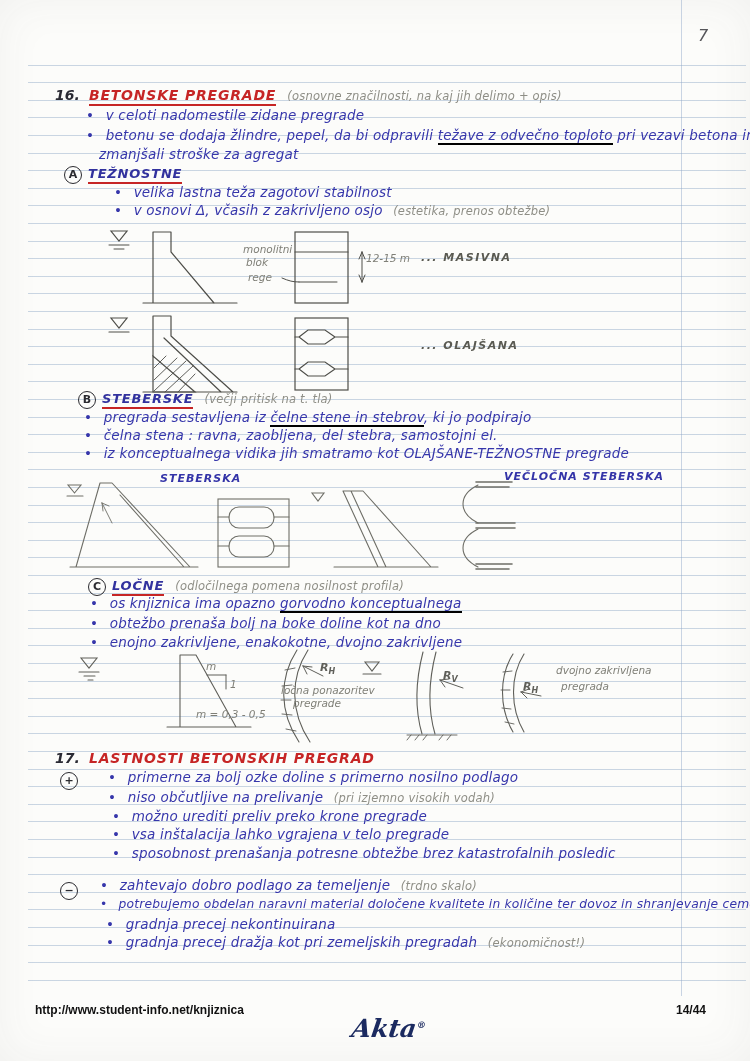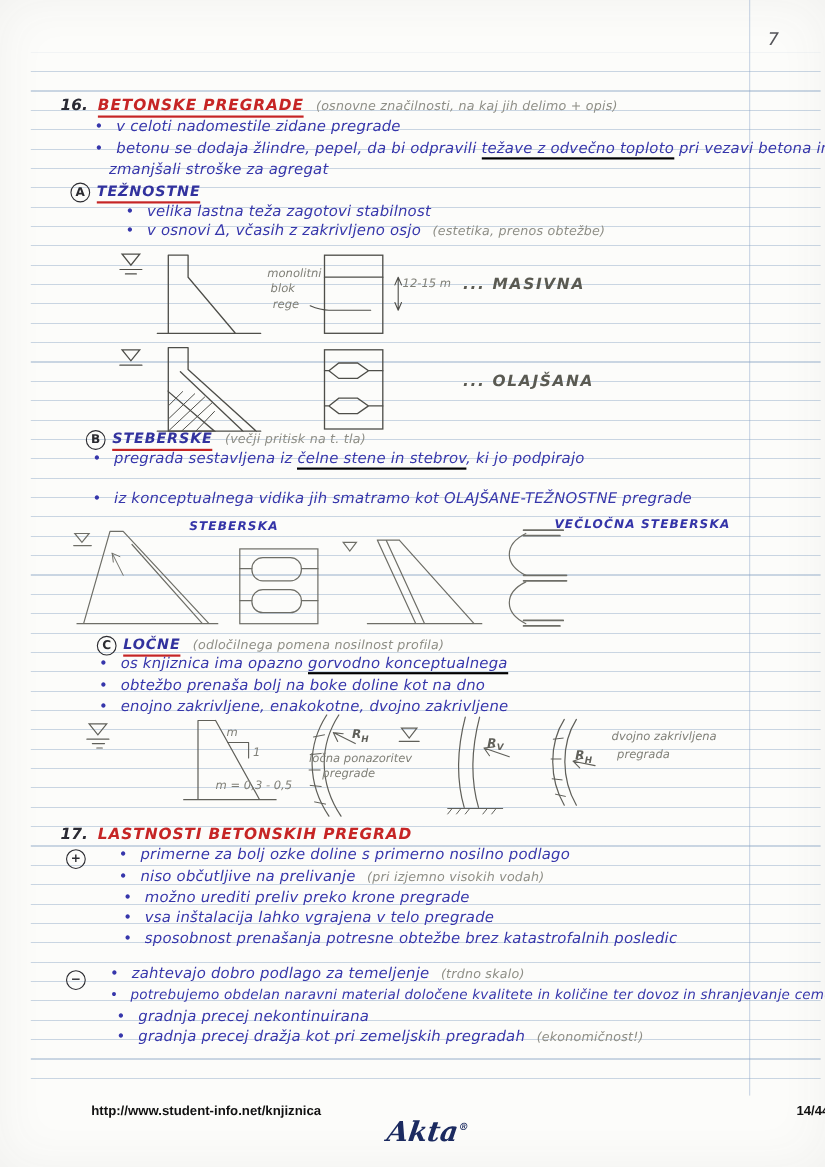--- a/index.html
+++ b/index.html
@@ -16,26 +16,26 @@
   .tblue{font-style:italic;color:#32329e;font-weight:bold;font-size:13px;letter-spacing:.8px;
         border-bottom:2px solid #c62525;padding-bottom:1px;}
   .pencil{font-style:italic;color:#8e8e86;font-size:11px;letter-spacing:.2px;}
   .paren{margin-left:6px;font-size:11.5px;margin-top:36px;}
   .bullet::before{content:"•";margin-right:7px;color:#3636ab;font-style:normal;}
   .hl{border-bottom:2px solid #000000;}
   .circ{display:inline-block;width:16px;height:16px;border:1.4px solid #2b2b30;border-radius:50%;
         text-align:center;line-height:16px;font-size:11px;font-weight:bold;color:#2b2b30;
         margin-right:6px;font-style:normal;}
   .caps{font-style:italic;color:#3434a8;font-weight:bold;font-size:11px;letter-spacing:1px;}
-  .dcap{font-style:italic;color:#5a5a52;font-weight:bold;font-size:14px;letter-spacing:1.5px;}
+  .dcap{font-style:italic;color:#5a5a52;font-weight:bold;font-size:11px;letter-spacing:1.5px;}
   .plab{font-style:italic;color:#7f7f77;font-size:10.5px;}
   .rlab{font-style:italic;color:#5f5f59;font-size:11px;font-weight:bold;}
   .rlab sub{font-size:8px;}
   svg{position:absolute;overflow:visible;}
-  .furl{font-family:"Liberation Sans",sans-serif;font-weight:bold;font-size:12px;color:#111;margin-left:48px;}
+  .furl{font-family:"Liberation Sans",sans-serif;font-weight:bold;font-size:12px;color:#111;}
   .flogo{font-family:"DejaVu Serif",serif;font-style:italic;font-weight:bold;font-size:25px;color:#1b2a60;transform:skewX(-8deg);}
   .flogo sup{font-size:9px;}
   .pnum{font-size:16px;color:#55555a;}
 </style>
 </head>
 <body>
 
 <div id="page">
   <div class="ruled"></div>
   <div class="vline"></div>
@@ -98,24 +98,27 @@
   </svg>
   <div class="line dcap" style="left:421px;top:339px">... OLAJŠANA</div>
 
   <div class="line" style="left:78px;top:388px">
     <span class="circ">B</span><span class="tblue">STEBERSKE</span>
     <span class="pencil paren">(večji pritisk na t. tla)</span>
   </div>
   <div class="line hand bullet" style="left:84px;top:409px">
     <span>pregrada sestavljena iz </span><span class="hl">čelne stene in stebrov</span><span>, ki jo podpirajo</span>
   </div>
+  <div class="line hand bullet" style="left:84px;top:427px">
+    <span>čelna stena : ravna, zaobljena, del stebra, samostojni el.</span>
+  </div>
   <div class="line hand bullet" style="left:84px;top:445px">
     <span>iz konceptualnega vidika jih smatramo kot OLAJŠANE-TEŽNOSTNE pregrade</span>
   </div>
-  <div class="line caps" style="left:172px;top:472px">STEBERSKA</div>
+  <div class="line caps" style="left:160px;top:472px">STEBERSKA</div>
   <div class="line caps" style="left:504px;top:470px">VEČLOČNA STEBERSKA</div>
 
   <svg style="left:60px;top:479px" width="470" height="95" viewBox="0 0 470 95">
     <g fill="none" stroke="#6e6e67" stroke-width="1.1" stroke-linecap="round">
       <path d="M8,6 h13 l-6.5,8 z M7,17 h16"></path>
       <path d="M40,4 L16,88 M40,4 H52 M52,4 L130,88 M60,16 L124,88 M10,88 H138"></path>
       <path d="M52,44 L42,24 M42,24 l1,8 M42,24 l7,3" stroke-width=".9"></path>
       <rect x="158" y="20" width="71" height="68"></rect>
       <rect x="169" y="28" width="45" height="21" rx="10"></rect>
       <rect x="169" y="57" width="45" height="21" rx="10"></rect>

